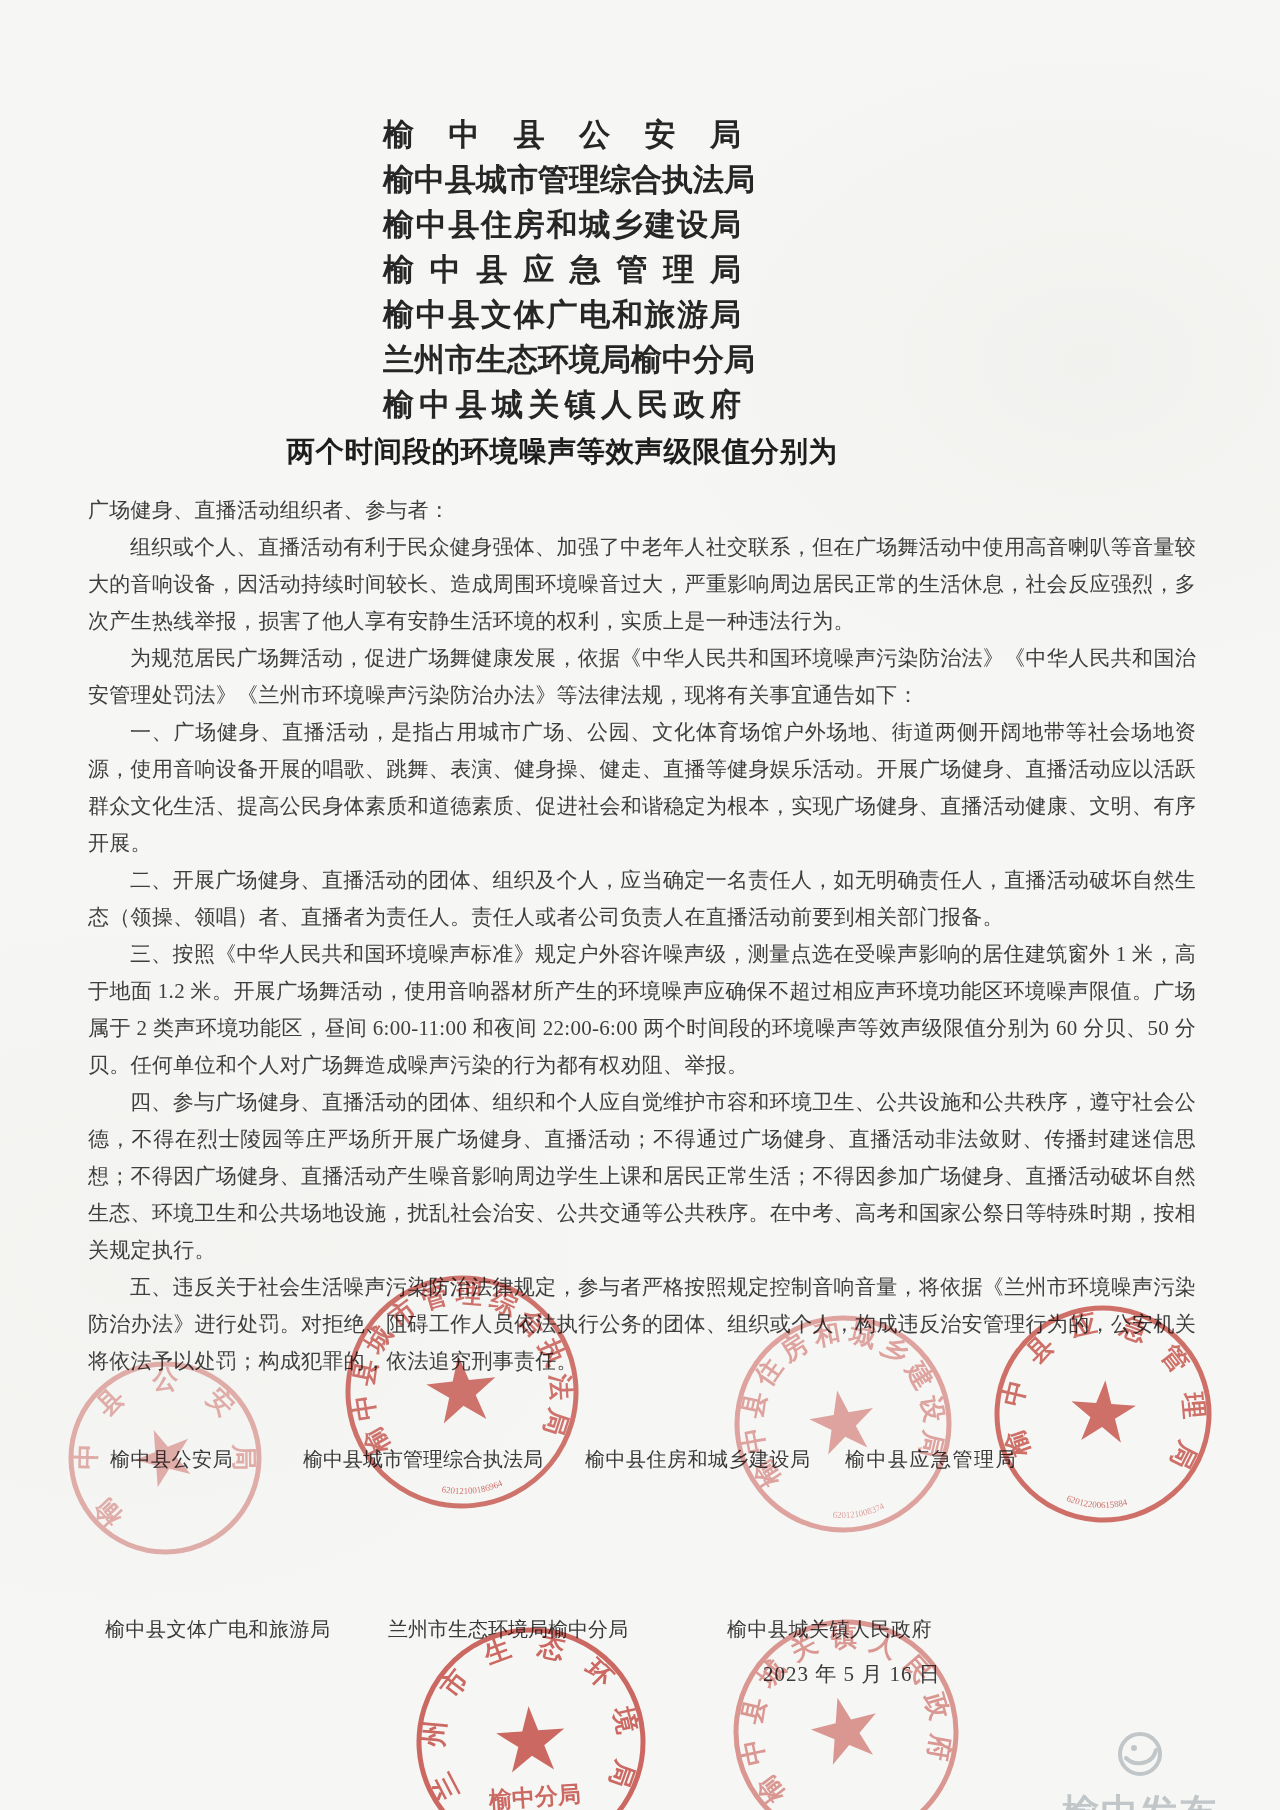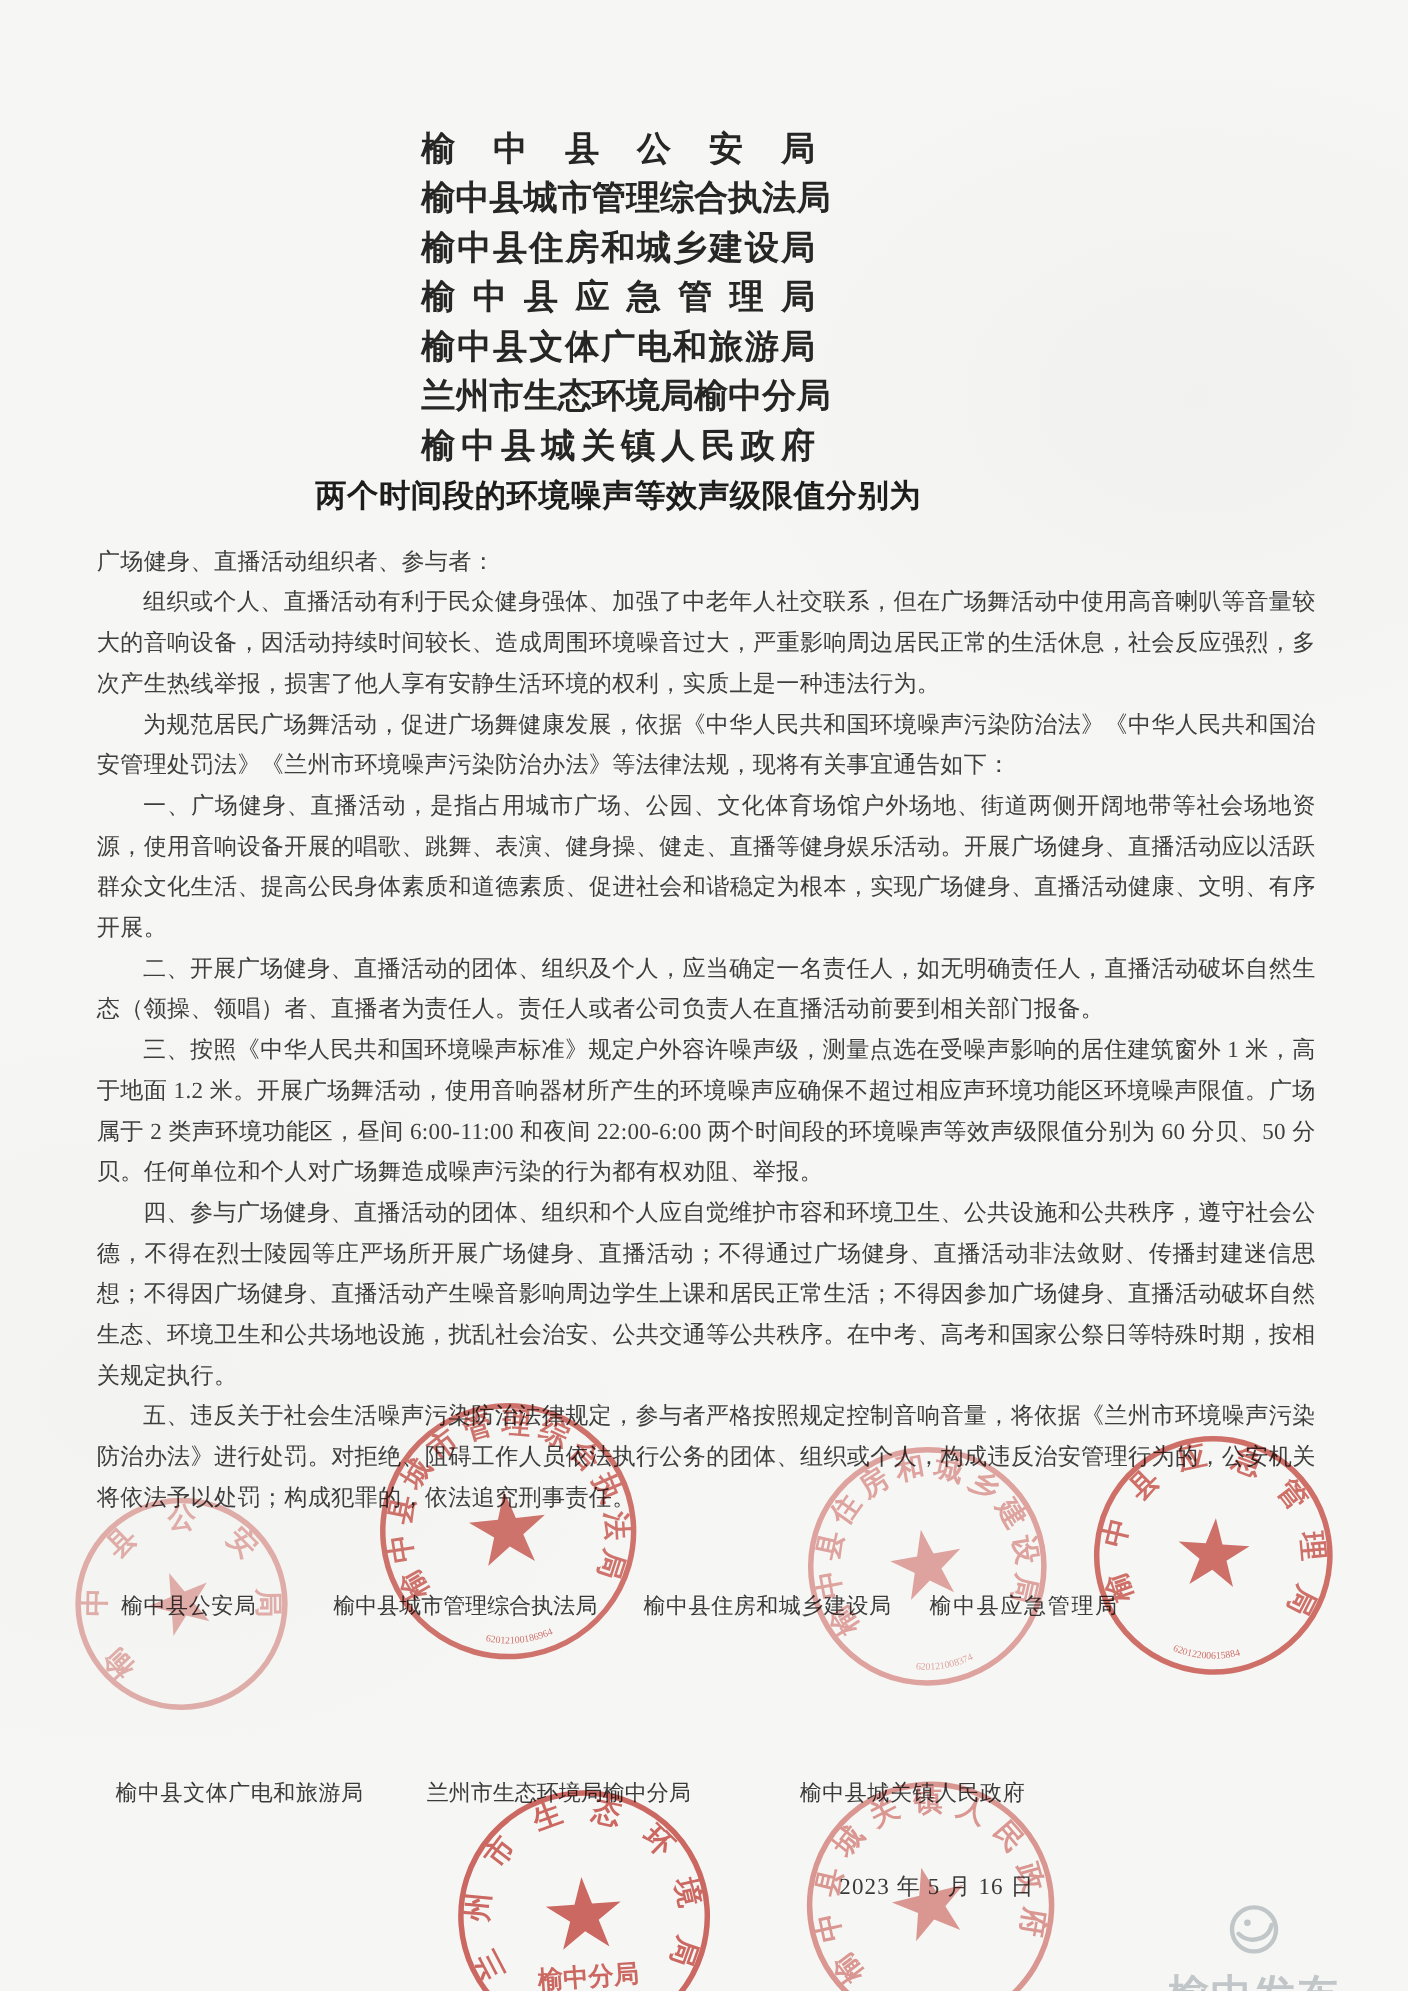--- a/index.html
+++ b/index.html
@@ -67,21 +67,21 @@
 
   <span class="sig" style="left:110px;top:1446px;">榆中县公安局</span>
   <span class="sig" style="left:303px;top:1446px;letter-spacing:0;">榆中县城市管理综合执法局</span>
   <span class="sig" style="left:585px;top:1446px;">榆中县住房和城乡建设局</span>
   <span class="sig" style="left:845px;top:1446px;letter-spacing:1.5px;">榆中县应急管理局</span>
 
   <span class="sig" style="left:105px;top:1616px;">榆中县文体广电和旅游局</span>
   <span class="sig" style="left:388px;top:1616px;letter-spacing:0;">兰州市生态环境局榆中分局</span>
   <span class="sig" style="left:727px;top:1616px;">榆中县城关镇人民政府</span>
 
-  <span class="doc-date" style="left:763px;top:1701px;">2023 年 5 月 16 日</span>
+  <span class="doc-date" style="left:763px;top:1660px;">2023 年 5 月 16 日</span>
 
   <div id="seals">
       <div class="seal" style="left: 59px; top: 1352px; opacity: 0.4;"><svg width="212" height="212" viewBox="-106 -106 212 212">
           <g transform="rotate(-22)">
             <circle r="94" fill="none" stroke="#c8423a" stroke-width="5"></circle>
             <path d="M0.0,-30.1L6.8,-9.3L28.6,-9.3L10.9,3.6L17.7,24.3L0.0,11.5L-17.7,24.3L-10.9,3.6L-28.6,-9.3L-6.8,-9.3Z" fill="#c8423a"></path>
             <defs>
               <path id="sealArc0" d="M -57.34064310022943 40.15035054457322 A 70 70 0 1 1 57.34064310022943 40.15035054457322" fill="none"></path>
               <path id="sealBot0" d="M -67.17046763169732 47.03326778078578 A 82 82 0 0 0 67.17046763169732 47.03326778078578" fill="none"></path>
             </defs>

